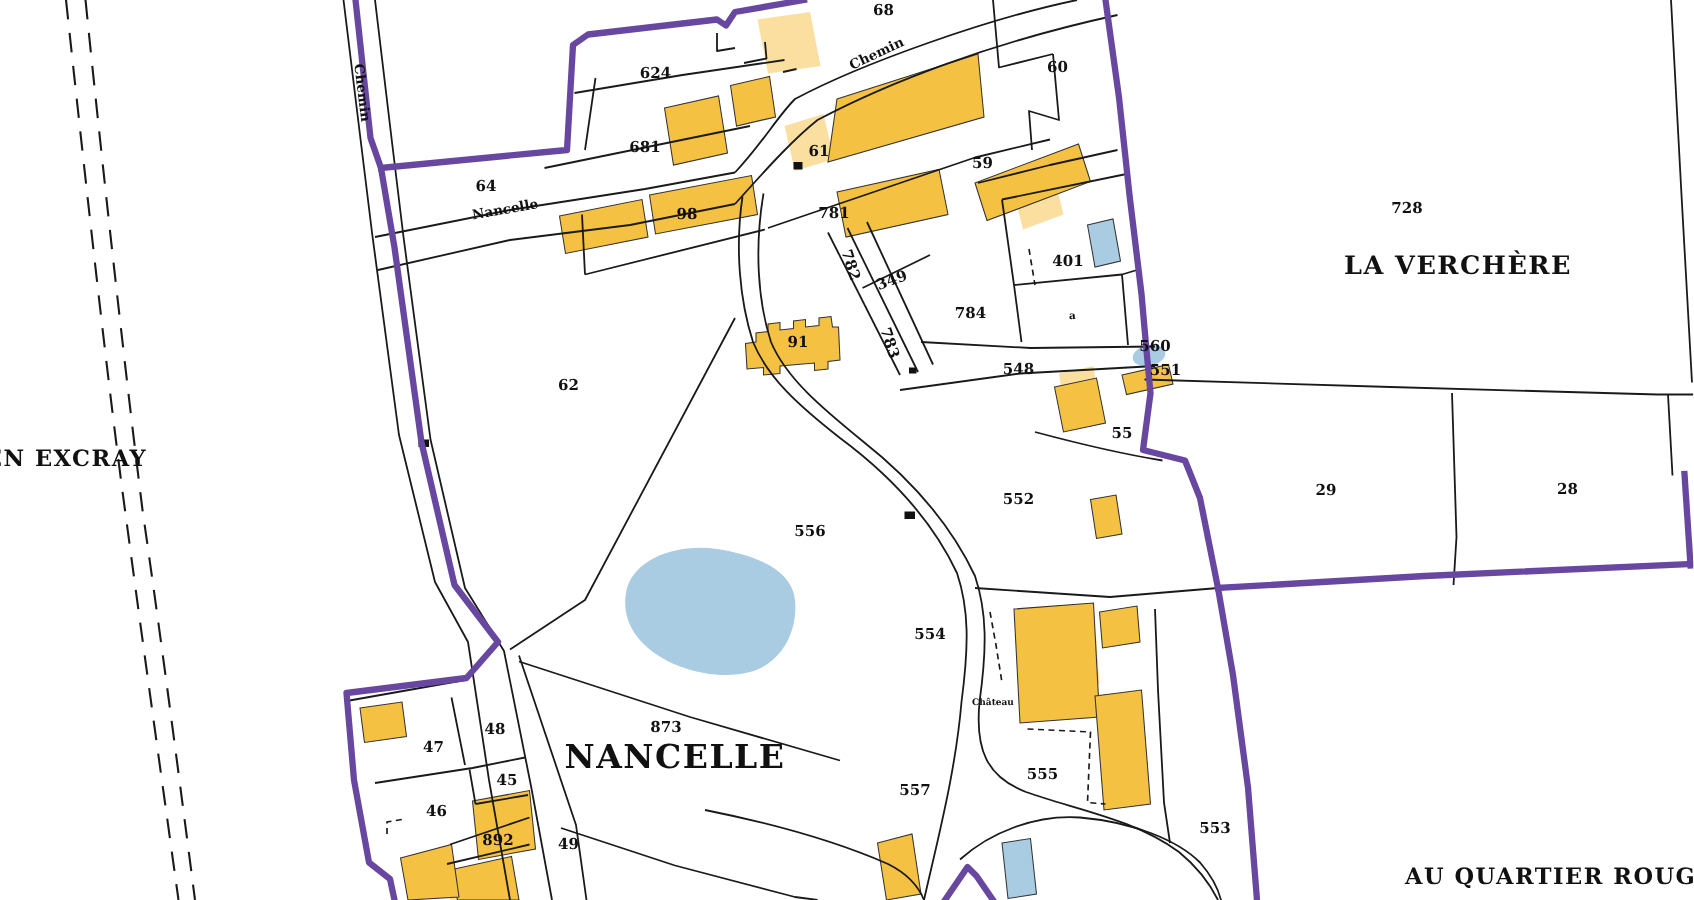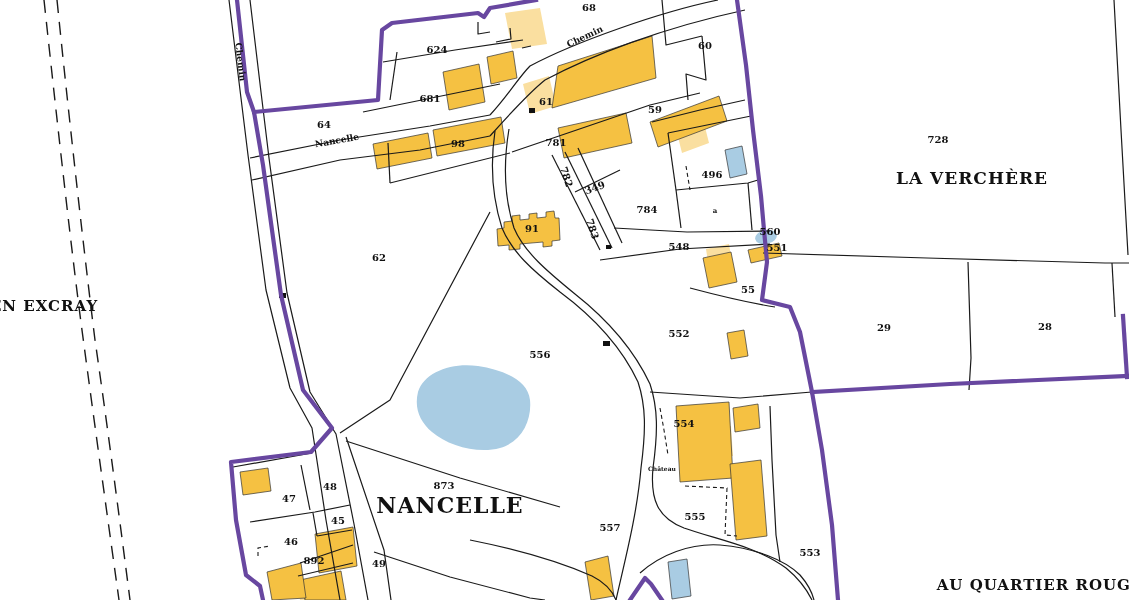--- a/index.html
+++ b/index.html
@@ -157,48 +157,48 @@
 
 <div class="lbl" style="left:589px;top:8px">68</div>
 <div class="lbl" style="left:437px;top:50px">624</div>
 <div class="lbl" style="left:705px;top:46px">60</div>
 <div class="lbl" style="left:430px;top:99px">681</div>
 <div class="lbl" style="left:324px;top:125px">64</div>
 <div class="lbl" style="left:546px;top:102px">61</div>
 <div class="lbl" style="left:655px;top:110px">59</div>
 <div class="lbl" style="left:556px;top:143px">781</div>
 <div class="lbl" style="left:458px;top:144px">98</div>
-<div class="lbl" style="left:712px;top:175px">496</div>
+<div class="lbl" style="left:712px;top:175px">401</div>
 <div class="lbl" style="left:938px;top:140px">728</div>
 <div class="lbl rot72" style="left:566px;top:177px">782</div>
 <div class="lbl rotm20" style="left:595px;top:188px">349</div>
 <div class="lbl" style="left:647px;top:210px">784</div>
 <div class="lbl small" style="left:715px;top:210px">a</div>
 <div class="lbl rot72" style="left:592px;top:229px">783</div>
 <div class="lbl" style="left:532px;top:229px">91</div>
 <div class="lbl" style="left:770px;top:232px">560</div>
 <div class="lbl" style="left:679px;top:247px">548</div>
 <div class="lbl" style="left:777px;top:248px">551</div>
 <div class="lbl" style="left:379px;top:258px">62</div>
 <div class="lbl" style="left:748px;top:290px">55</div>
 <div class="lbl" style="left:679px;top:334px">552</div>
 <div class="lbl" style="left:884px;top:328px">29</div>
 <div class="lbl" style="left:1045px;top:327px">28</div>
 <div class="lbl" style="left:540px;top:355px">556</div>
-<div class="lbl" style="left:684px;top:424px">554</div>
+<div class="lbl" style="left:620px;top:424px">554</div>
 <div class="lbl tiny" style="left:662px;top:469px">Château</div>
 <div class="lbl" style="left:444px;top:486px">873</div>
 <div class="lbl" style="left:330px;top:487px">48</div>
 <div class="lbl" style="left:289px;top:499px">47</div>
 <div class="lbl" style="left:338px;top:521px">45</div>
 <div class="lbl" style="left:610px;top:528px">557</div>
 <div class="lbl" style="left:695px;top:517px">555</div>
 <div class="lbl" style="left:291px;top:542px">46</div>
 <div class="lbl" style="left:810px;top:553px">553</div>
-<div class="lbl" style="left:314px;top:561px">892</div>
+<div class="lbl" style="left:332px;top:561px">892</div>
 <div class="lbl" style="left:379px;top:564px">49</div>
 
 <div class="lbl place" style="left:44px;top:306px">EN EXCRAY</div>
 <div class="lbl place-md" style="left:972px;top:178px">LA VERCHÈRE</div>
 <div class="lbl place-lg" style="left:450px;top:505px">NANCELLE</div>
 <div class="lbl place" style="left:1040px;top:585px">AU QUARTIER ROUGE</div>
 
 <div class="lbl road r-chemin-w" style="left:240px;top:62px">Chemin</div>
 <div class="lbl road r-nancelle" style="left:337px;top:141px">Nancelle</div>
 <div class="lbl road r-chemin-n" style="left:585px;top:37px">Chemin</div>

